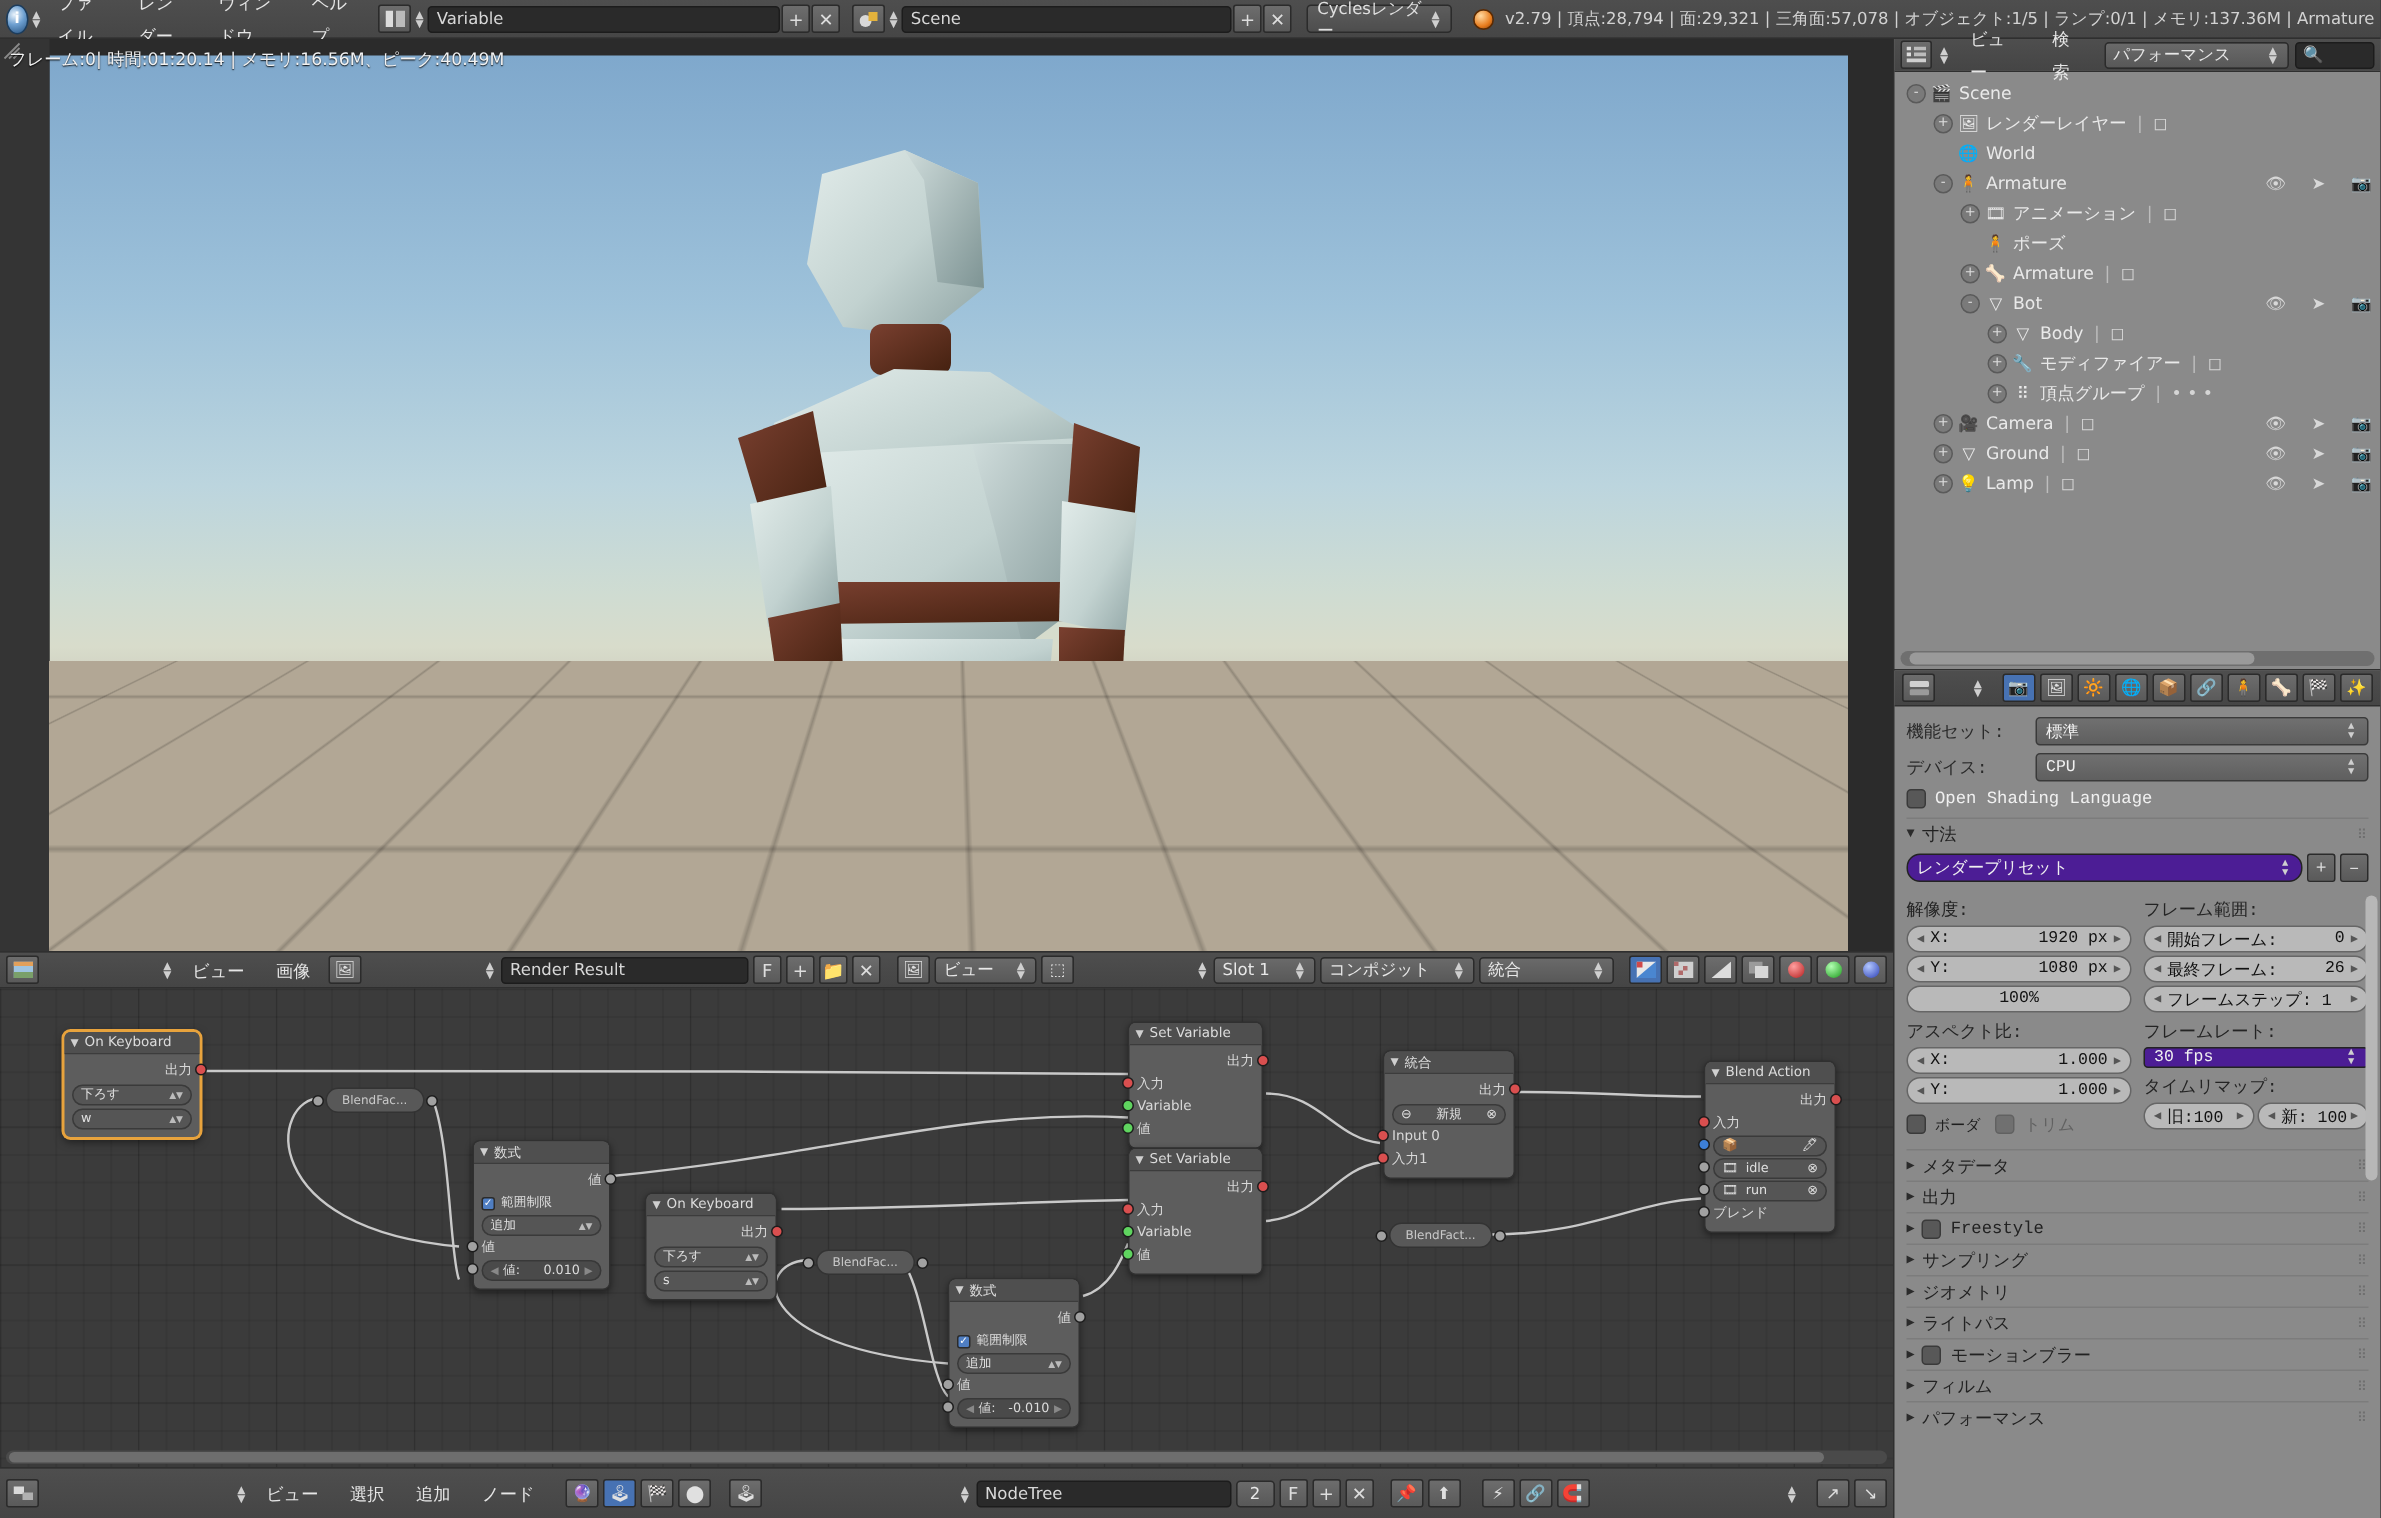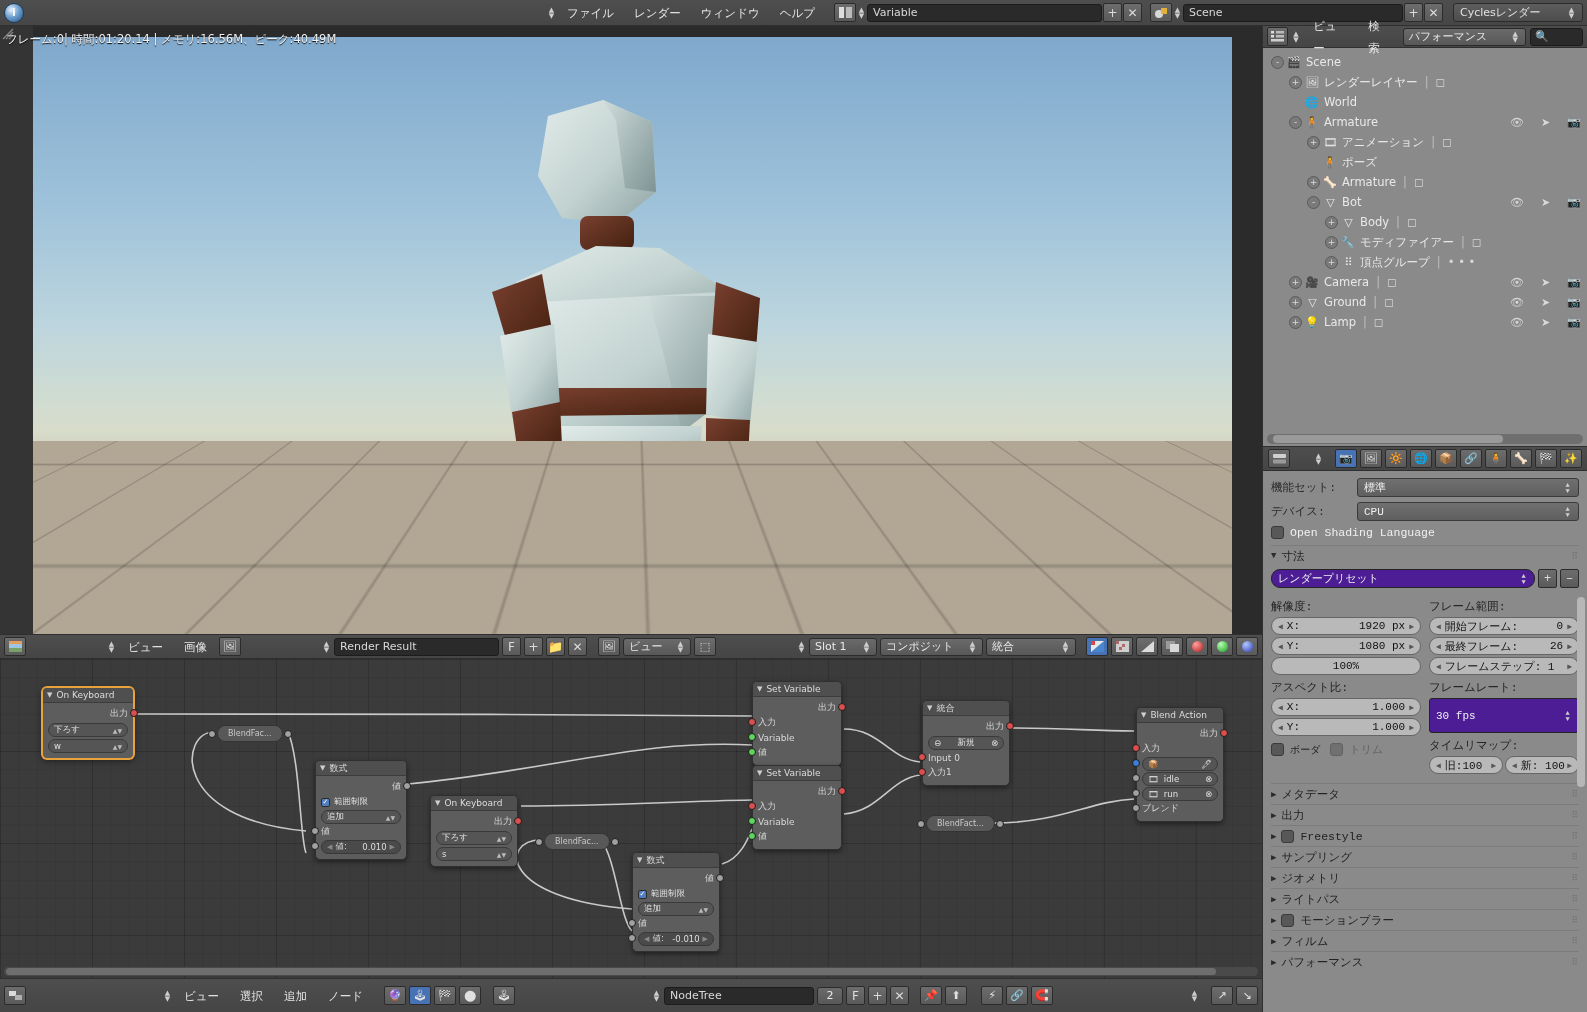--- a/index.html
+++ b/index.html
@@ -199,20 +199,24 @@
     </div>
 
     <div class="engine-field" style="margin-left:8px;">
       <span>Cyclesレンダー</span>
       <div class="spin">
           <span>▲</span>
           <span>▼</span>
         </div>
     </div>
 
+    <div class="statbar">
+      <div class="blender-mini"></div>
+      <span>v2.79 | 頂点:28,794 | 面:29,321 | 三角面:57,078 | オブジェクト:1/5 | ランプ:0/1 | メモリ:137.36M | Armature</span>
+    </div>
   </div>
 
   <div class="viewport">
     <div class="vp-sky"></div>
     <div class="vp-floor"></div>
     <div class="vp-left-strip"></div>
 
     <div class="robot">
       <svg width="420" height="545" viewBox="0 0 420 545">
         <defs>
@@ -550,21 +554,21 @@
             <span class="t">最終フレーム:</span>
             <span class="v">26</span>
             <span class="a">▶</span>
           </div>
           <div class="num" style="margin-top:2px;">
             <span class="a">◀</span>
             <span class="t">フレームステップ: 1</span>
             <span class="a" style="margin-left:auto">▶</span>
           </div>
           <div class="small-title">フレームレート:</div>
-          <div class="pfield pdark" style="height:35px;">
+          <div class="pfield pdark" style="height:14px;">
             <span>30 fps</span>
             <div class="spin">
                 <span>▲</span>
                 <span>▼</span>
               </div>
           </div>
           <div class="small-title">タイムリマップ:</div>
           <div style="display:flex;gap:2px;">
             <div class="num" style="flex:1;">
               <span class="a">◀</span>
@@ -1023,21 +1027,21 @@
     <div class="icobtn">🔮</div>
     <div class="icobtn on">🕹</div>
     <div class="icobtn">🏁</div>
     <div class="icobtn">⬤</div>
     <div style="width:6px"></div>
     <div class="icobtn">🕹</div>
     <div class="spin">
         <span>▲</span>
         <span>▼</span>
       </div>
-    <div class="dark-field" style="width:150px;">NodeTree</div>
+    <div class="dark-field" style="width:170px;">NodeTree</div>
     <div class="btn" style="width:26px;justify-content:center;">2</div>
     <div class="plusmin">F</div>
     <div class="plusmin">+</div>
     <div class="plusmin">✕</div>
     <div style="width:5px"></div>
     <div class="icobtn">📌</div>
     <div class="icobtn">⬆</div>
     <div style="width:8px"></div>
     <div class="icobtn">⚡</div>
     <div class="icobtn">🔗</div>

